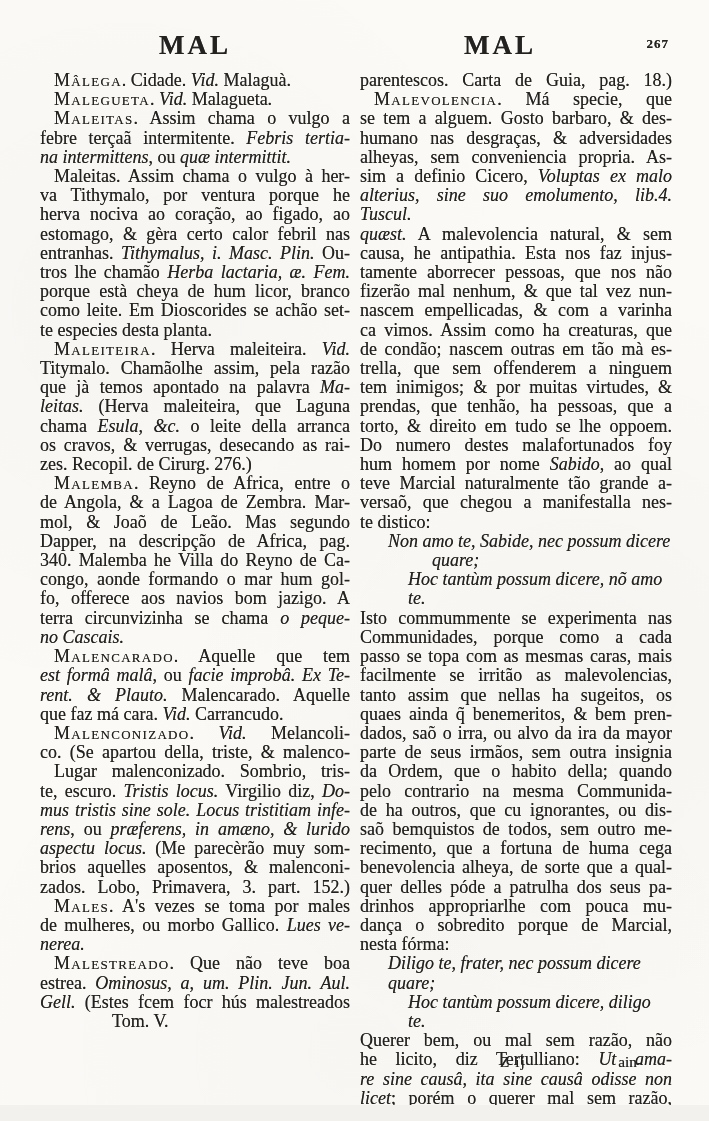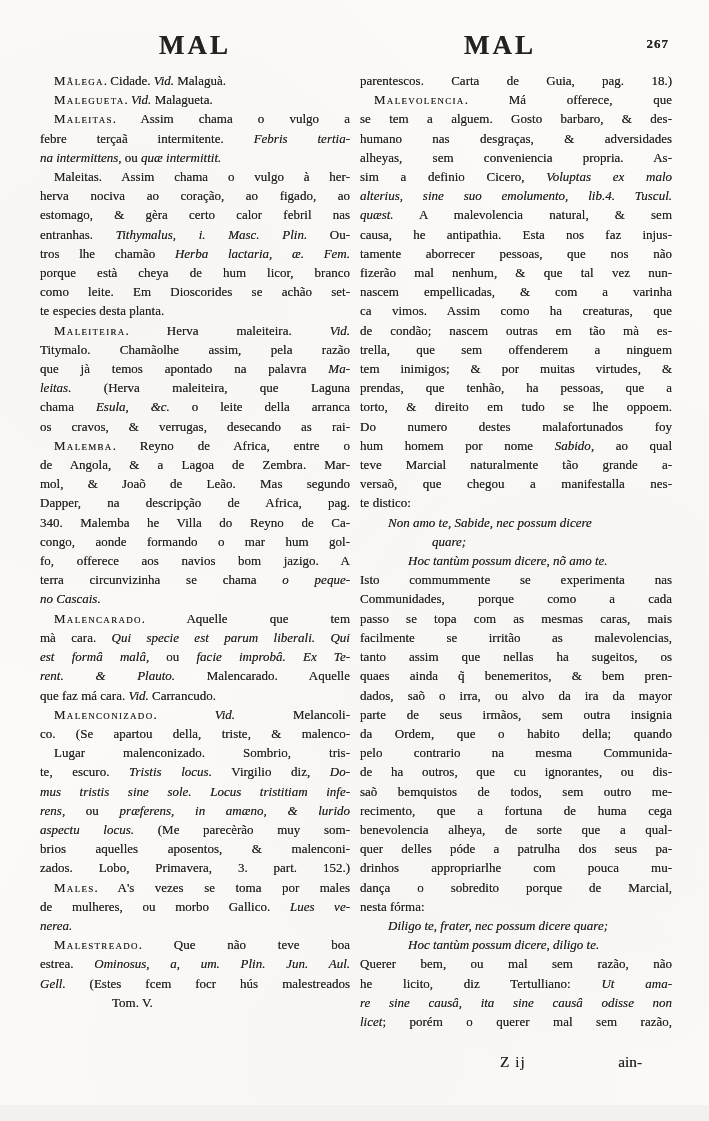--- a/index.html
+++ b/index.html
@@ -22,21 +22,21 @@
     letter-spacing:3px;text-align:center;
     text-shadow:0 0 0.6px rgba(36,34,32,0.75);
   }
   .rt-left{left:40px;width:310px;}
   .rt-right{left:360px;width:280px;}
   .pagenum{
     position:absolute;top:36px;right:40px;font-size:13px;font-weight:bold;
     letter-spacing:1px;text-shadow:0 0 0.5px rgba(36,34,32,0.7);
   }
   .col{
-    position:absolute;top:71px;font-size:13px;line-height:19.2px;
+    position:absolute;top:71px;font-size:18px;line-height:19.2px;
     text-shadow:0 0 0.45px rgba(36,34,32,0.65);
   }
   .colL{left:40px;width:310px;}
   .colR{left:360px;width:312px;}
   .line{min-height:19.2px;text-align:left;}
   .line.just{text-align:justify;text-align-last:justify;}
   .ind1{padding-left:14px;}
   .ind2{padding-left:28px;}
   .ind3{padding-left:48px;}
   .ind4{padding-left:72px;}
@@ -58,44 +58,45 @@
   <div class="rt rt-right">MAL</div>
   <div class="pagenum">267</div>
 
   <div class="col colL">
       <div class="line ind1"><span class="sc">Mâlega</span><span class="r">. Cidade. </span><span class="i">Vid.</span><span class="r"> Malaguà.</span></div>
       <div class="line ind1"><span class="sc">Malegueta</span><span class="r">. </span><span class="i">Vid.</span><span class="r"> Malagueta.</span></div>
       <div class="line ind1 just"><span class="sc">Maleitas</span><span class="r">. Assim chama o vulgo a</span></div>
       <div class="line just"><span class="r">febre terçaã intermitente. </span><span class="i">Febris tertia-</span></div>
       <div class="line"><span class="i">na intermittens</span><span class="r">, ou </span><span class="i">quæ intermittit.</span></div>
       <div class="line ind1 just"><span class="r">Maleitas. Assim chama o vulgo à her-</span></div>
+      <div class="line just"><span class="r">va Tithymalo, por ventura porque he</span></div>
       <div class="line just"><span class="r">herva nociva ao coração, ao figado, ao</span></div>
       <div class="line just"><span class="r">estomago, &amp; gèra certo calor febril nas</span></div>
       <div class="line just"><span class="r">entranhas. </span><span class="i">Tithymalus, i. Masc. Plin.</span><span class="r"> Ou-</span></div>
       <div class="line just"><span class="r">tros lhe chamão </span><span class="i">Herba lactaria, æ. Fem.</span></div>
       <div class="line just"><span class="r">porque està cheya de hum licor, branco</span></div>
       <div class="line just"><span class="r">como leite. Em Dioscorides se achão set-</span></div>
       <div class="line"><span class="r">te especies desta planta.</span></div>
       <div class="line ind1 just"><span class="sc">Maleiteira</span><span class="r">. Herva maleiteira. </span><span class="i">Vid.</span></div>
       <div class="line just"><span class="r">Titymalo. Chamãolhe assim, pela razão</span></div>
       <div class="line just"><span class="r">que jà temos apontado na palavra </span><span class="i">Ma-</span></div>
       <div class="line just"><span class="i">leitas.</span><span class="r"> (Herva maleiteira, que Laguna</span></div>
       <div class="line just"><span class="r">chama </span><span class="i">Esula, &amp;c.</span><span class="r"> o leite della arranca</span></div>
       <div class="line just"><span class="r">os cravos, &amp; verrugas, desecando as rai-</span></div>
+      <div class="line"><span class="r">zes. Recopil. de Cirurg. 276.)</span></div>
       <div class="line ind1 just"><span class="sc">Malemba</span><span class="r">. Reyno de Africa, entre o</span></div>
       <div class="line just"><span class="r">de Angola, &amp; a Lagoa de Zembra. Mar-</span></div>
       <div class="line just"><span class="r">mol, &amp; Joaõ de Leão. Mas segundo</span></div>
       <div class="line just"><span class="r">Dapper, na descripção de Africa, pag.</span></div>
       <div class="line just"><span class="r">340. Malemba he Villa do Reyno de Ca-</span></div>
       <div class="line just"><span class="r">congo, aonde formando o mar hum gol-</span></div>
       <div class="line just"><span class="r">fo, offerece aos navios bom jazigo. A</span></div>
       <div class="line just"><span class="r">terra circunvizinha se chama </span><span class="i">o peque-</span></div>
       <div class="line"><span class="i">no Cascais.</span></div>
       <div class="line ind1 just"><span class="sc">Malencarado</span><span class="r">. Aquelle que tem</span></div>
-      <div class="line just"><span class="r">mà cara. </span><span class="i">Qui specie est parum liberali. Qui</span></div>
       <div class="line just"><span class="i">est formâ malâ</span><span class="r">, ou </span><span class="i">facie improbâ. Ex Te-</span></div>
       <div class="line just"><span class="i">rent. &amp; Plauto.</span><span class="r"> Malencarado. Aquelle</span></div>
       <div class="line"><span class="r">que faz má cara. </span><span class="i">Vid.</span><span class="r"> Carrancudo.</span></div>
       <div class="line ind1 just"><span class="sc">Malenconizado</span><span class="r">. </span><span class="i">Vid.</span><span class="r"> Melancoli-</span></div>
       <div class="line just"><span class="r">co. (Se apartou della, triste, &amp; malenco-</span></div>
       <div class="line ind1 just"><span class="r">Lugar malenconizado. Sombrio, tris-</span></div>
       <div class="line just"><span class="r">te, escuro. </span><span class="i">Tristis locus.</span><span class="r"> Virgilio diz, </span><span class="i">Do-</span></div>
       <div class="line just"><span class="i">mus tristis sine sole. Locus tristitiam infe-</span></div>
       <div class="line just"><span class="i">rens</span><span class="r">, ou </span><span class="i">præferens, in amæno, &amp; lurido</span></div>
       <div class="line just"><span class="i">aspectu locus.</span><span class="r"> (Me parecèrão muy som-</span></div>
@@ -104,21 +105,21 @@
       <div class="line ind1 just"><span class="sc">Males</span><span class="r">. A's vezes se toma por males</span></div>
       <div class="line just"><span class="r">de mulheres, ou morbo Gallico. </span><span class="i">Lues ve-</span></div>
       <div class="line"><span class="i">nerea.</span></div>
       <div class="line ind1 just"><span class="sc">Malestreado</span><span class="r">. Que não teve boa</span></div>
       <div class="line just"><span class="r">estrea. </span><span class="i">Ominosus, a, um. Plin. Jun. Aul.</span></div>
       <div class="line just"><span class="i">Gell.</span><span class="r"> (Estes fcem focr hús malestreados</span></div>
       <div class="line ind4"><span class="r">Tom. V.</span></div>
     </div>
   <div class="col colR">
       <div class="line just"><span class="r">parentescos. Carta de Guia, pag. 18.)</span></div>
-      <div class="line ind1 just"><span class="sc">Malevolencia</span><span class="r">. Má offerece, que</span></div>
+      <div class="line ind1 just"><span class="sc">Malevolencia</span><span class="r">. Má specie, que</span></div>
       <div class="line just"><span class="r">se tem a alguem. Gosto barbaro, &amp; des-</span></div>
       <div class="line just"><span class="r">humano nas desgraças, &amp; adversidades</span></div>
       <div class="line just"><span class="r">alheyas, sem conveniencia propria. As-</span></div>
       <div class="line just"><span class="r">sim a definio Cicero, </span><span class="i">Voluptas ex malo</span></div>
       <div class="line just"><span class="i">alterius, sine suo emolumento, lib.4. Tuscul.</span></div>
       <div class="line just"><span class="i">quæst.</span><span class="r"> A malevolencia natural, &amp; sem</span></div>
       <div class="line just"><span class="r">causa, he antipathia. Esta nos faz injus-</span></div>
       <div class="line just"><span class="r">tamente aborrecer pessoas, que nos não</span></div>
       <div class="line just"><span class="r">fizerão mal nenhum, &amp; que tal vez nun-</span></div>
       <div class="line just"><span class="r">nascem empellicadas, &amp; com a varinha</span></div>

